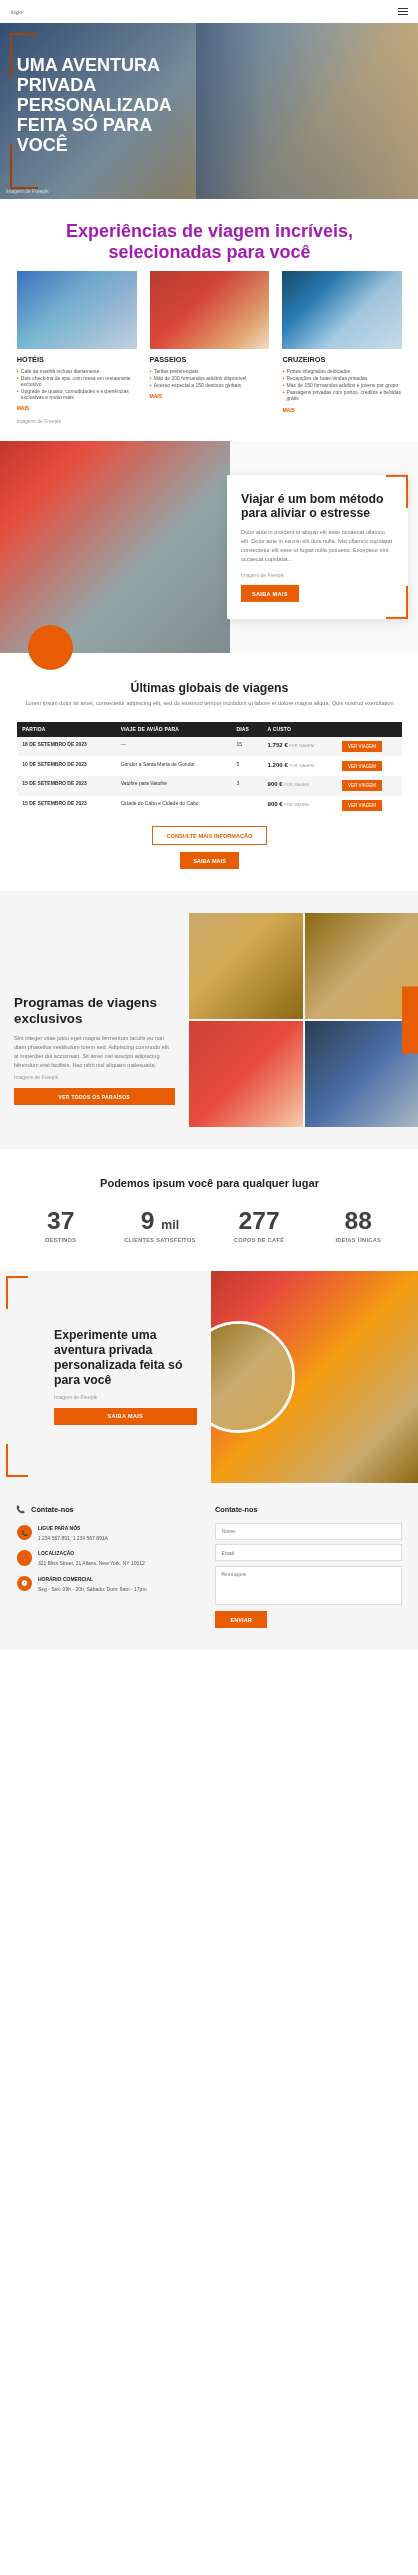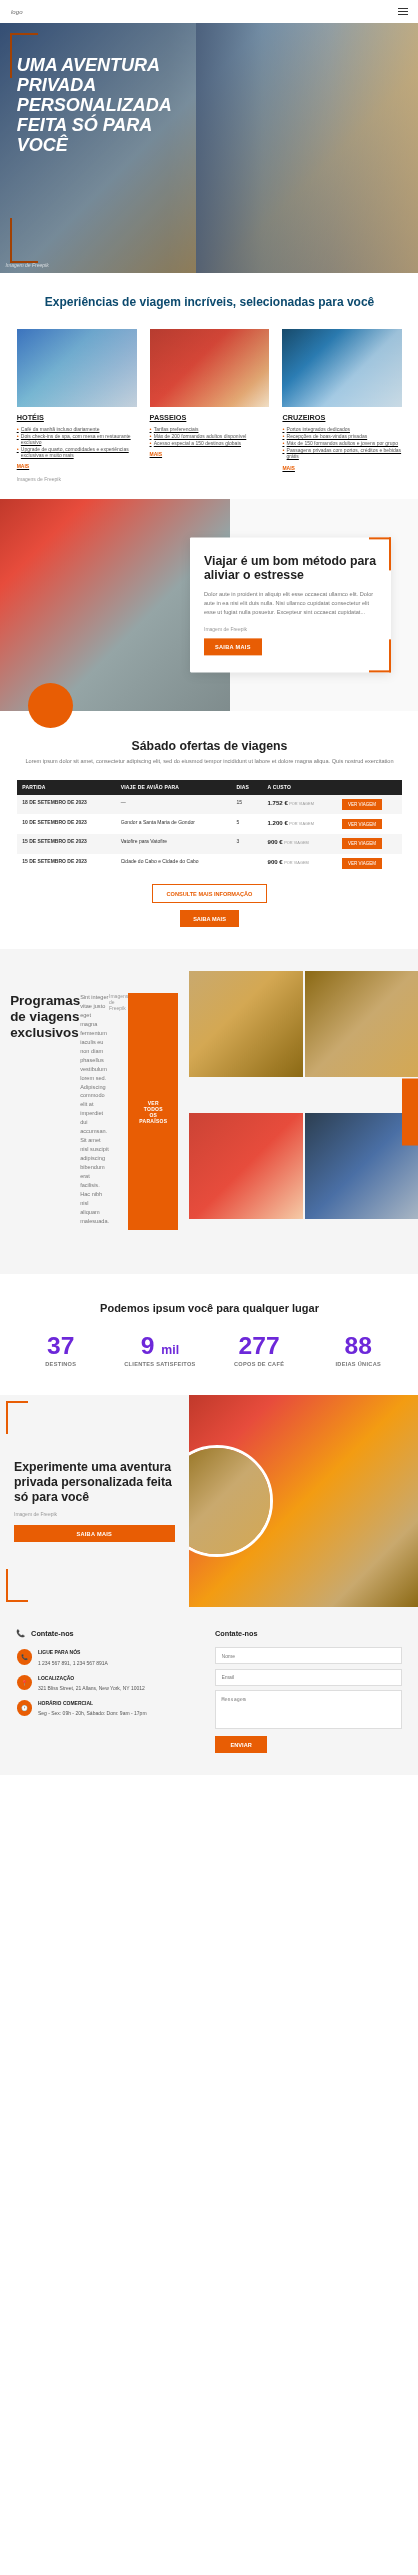--- a/index.html
+++ b/index.html
@@ -6,24 +6,23 @@
     body { font-family: Arial, sans-serif; width: 419px; background: #fff; overflow-x: hidden; }
 
     
     nav {
       display: flex; justify-content: space-between; align-items: center;
       padding: 6.7px 11px; background: #fff;
     }
 
     
     .hero {
-      position: relative; height: 250px;
+      position: relative; height: 176px;
       background: linear-gradient(135deg, #4a6fa5 0%, #a8c5da 40%, #c9a96e 70%, #8b7355 100%);
       overflow: hidden;
-      font-style: italic;
     }
     .hero-bg {
       position: absolute; inset: 0;
       background: linear-gradient(to right, rgba(0,0,0,0.3) 40%, rgba(0,0,0,0.1) 100%);
     }
     .hero-content {
       position: absolute; left: 16.7px; top: 33px; max-width: 179px;
     }
     .hero-title {
       font-size: 18px; font-weight: 900; color: #fff; line-height: 1.1;
@@ -51,26 +50,25 @@
       position: absolute; right: 0; top: 0; bottom: 0; width: 223px;
       background: linear-gradient(135deg, #6b8cba 0%, #c4a882 50%, #8b6914 100%);
     }
 
     
     .section-experiences {
       padding: 22px 16.7px 16.7px;
       text-align: center;
     }
     .section-experiences h2 {
-      font-size: 12px; font-weight: 700; color: #0c4a6e; margin-bottom: 20px;
+      font-size: 18px; font-weight: 700; color: #a21caf; margin-bottom: 8px;
     }
     .experiences-grid {
       display: grid; grid-template-columns: 1fr 1fr 1fr; gap: 13px;
       margin-bottom: 5.6px;
-      text-decoration: underline;
     }
     .exp-card { text-align: left; }
     .exp-img-hotels {
       background: linear-gradient(135deg, #4a90d9 0%, #6bb8f5 50%, #c9e8f7 100%);
       width: 100%; height: 78px; margin-bottom: 5.6px;
     }
     .exp-img-cruises {
       background: linear-gradient(135deg, #3a7bd5 0%, #7fb3e8 40%, #e8d5b7 100%);
       width: 100%; height: 78px; margin-bottom: 5.6px;
     }
@@ -101,22 +99,22 @@
       position: relative; margin: 0; padding: 0;
       min-height: 212px; background: #f9f9f9;
       display: flex; align-items: center;
     }
     .travel-img-left {
       width: 55%; height: 212px;
       background: linear-gradient(135deg, #e74c3c 0%, #c0392b 30%, #888 60%, #555 100%);
       position: relative;
     }
     .travel-content {
-      position: absolute; right: 28px; top: 50%; transform: translateY(-50%);
-      width: 201px; background: #fff; padding: 16.7px 14px;
+      position: absolute; right: 11px; top: 50%; transform: translateY(-50%);
+      width: 181px; background: #fff; padding: 16.7px 14px;
       box-shadow: 0 2.2px 11px rgba(0,0,0,0.1); border-radius: 1.1px;
     }
     .travel-content h2 {
       font-size: 12.3px; font-weight: 700; color: #222; margin-bottom: 6.7px; line-height: 1.2;
     }
     .travel-content p {
       font-size: 5.6px; color: #777; line-height: 1.6; margin-bottom: 9px;
     }
     .travel-img-label {
       font-size: 5px; color: #999; margin-bottom: 6.7px;
@@ -188,21 +186,21 @@
     
     .section-programs {
       padding: 22px 0;
       position: relative; background: #f5f5f5;
     }
     .programs-layout {
       display: flex; min-height: 212px;
     }
     .programs-left {
       width: 45%; padding: 22px 14px;
-      display: flex; flex-direction: row; justify-content: center;
+      display: flex; flex-direction: column; justify-content: flex-end;
     }
     .programs-left h2 {
       font-size: 13.4px; font-weight: 700; color: #222; line-height: 1.2; margin-bottom: 6.7px;
     }
     .programs-left p {
       font-size: 5.6px; color: #777; line-height: 1.6; margin-bottom: 4.5px;
     }
     .programs-img-label {
       font-size: 5px; color: #999; margin-bottom: 7.8px;
     }
@@ -235,31 +233,31 @@
       padding: 28px 16.7px;
       background: #fff;
     }
     .section-stats h2 {
       font-size: 11px; font-weight: 700; color: #222; text-align: center; margin-bottom: 19.5px;
     }
     .stats-grid {
       display: grid; grid-template-columns: repeat(4, 1fr); gap: 11px; text-align: center;
     }
     .stat-number {
-      font-size: 24.6px; font-weight: 900; color: #6d28d9; line-height: 1;
+      font-size: 24.6px; font-weight: 900; color: #404040; line-height: 1;
     }
     .stat-label {
       font-size: 5.6px; color: #777; margin-top: 3.3px; text-transform: uppercase;
       font-weight: 600; letter-spacing: 0.3px;
     }
 
     
     .section-private {
       position: relative; min-height: 212px;
-      background: #f5f5f5; display: flex; align-items: stretch;
+      background: #f5f5f5; display: flex; align-items: stretch; padding-left: 40px;
     }
     .private-left {
       width: 45%; padding: 22px 14px;
       display: flex; flex-direction: column; justify-content: center;
     }
     .private-left h2 {
       font-size: 12.3px; font-weight: 700; color: #222; line-height: 1.2; margin-bottom: 6.7px;
     }
     .private-img-label {
       font-size: 5px; color: #999; margin-bottom: 7.8px;
@@ -412,21 +410,21 @@
     <div class="orange-bracket-tr"></div>
     <div class="orange-bracket-br"></div>
     <h2>Viajar é um bom método para aliviar o estresse</h2>
     <p>Dolor aute in proident in aliquip elit esse occaecat ullamco elit. Dolor aute in ea nisi elit duis nulla. Nisi ullamco cupidatat consectetur elit esse ut fugiat nulla posuetur. Excepteur sint occaecat cupidatat...</p>
     <div class="travel-img-label">Imagem de Freepik</div>
     <button class="btn-orange">SAIBA MAIS</button>
   </div>
 </section>
 
 <section class="section-offers">
-  <h2>Sábado ofertas de viagens</h2>
+  <h2>Últimas globais de viagens</h2>
   <p class="subtitle">Lorem ipsum dolor sit amet, consectetur adipiscing elit, sed do eiusmod tempor incididunt ut labore et dolore magna aliqua. Quis nostrud exercitation</p>
 
   <table class="offers-table">
     <thead>
       <tr>
         <th>PARTIDA</th>
         <th>VIAJE DE AVIÃO PARA</th>
         <th>DIAS</th>
         <th>A CUSTO</th>
         <th></th>

